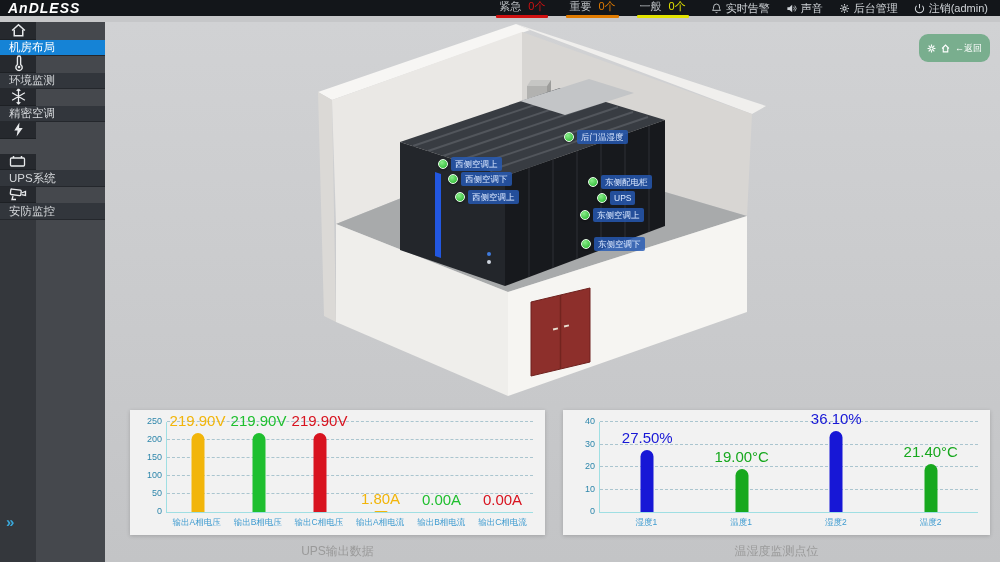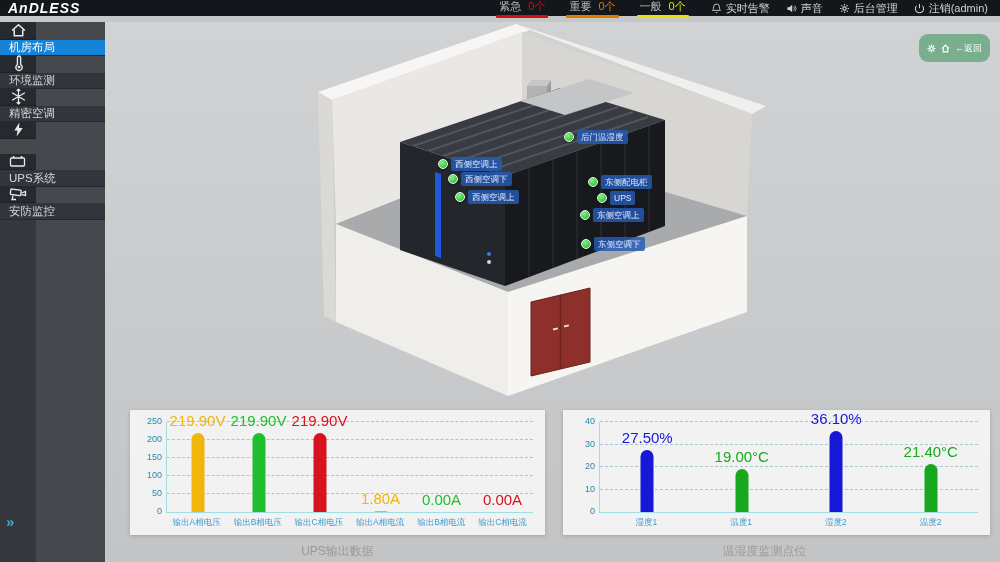--- a/index.html
+++ b/index.html
@@ -52,21 +52,21 @@
   .gridline { position:absolute; left:0; right:0; height:0; border-top:1px dashed rgba(82,142,164,.45); }
   .ytick { position:absolute; right:100%; margin-right:5px; transform:translateY(4px); font-size:9px; color:#2e86ab; }
   .slots { position:absolute; inset:0; display:flex; }
   .slot { flex:1; position:relative; }
   .bar { position:absolute; bottom:0; left:50%; transform:translateX(-50%); width:13px; border-radius:7px 7px 0 0; }
   .bar-value { position:absolute; left:50%; transform:translateX(-50%); font-size:15px; white-space:nowrap; }
   .cats { position:absolute; top:100%; left:0; right:0; display:flex; margin-top:4px; }
   .cat { flex:1; text-align:center; font-size:8.5px; color:#3e9bd0; white-space:nowrap; overflow:hidden; }
   .chart-title { position:absolute; text-align:center; font-size:12px; color:#9a9a9a; z-index:5; }
   #title-ups { left:25px; top:521px; width:415px; }
-  #title-th  { left:446px; top:521px; width:427px; }
+  #title-th  { left:458px; top:521px; width:427px; }
 </style>
 </head>
 <body>
 
 <div class="header">
   <div class="logo">AnDLESS</div>
   <div class="hspacer"></div>
   <div class="alarm-stats" id="alarm-stats">
       <div class="alarm-stat">
         <div class="alarm-row">

